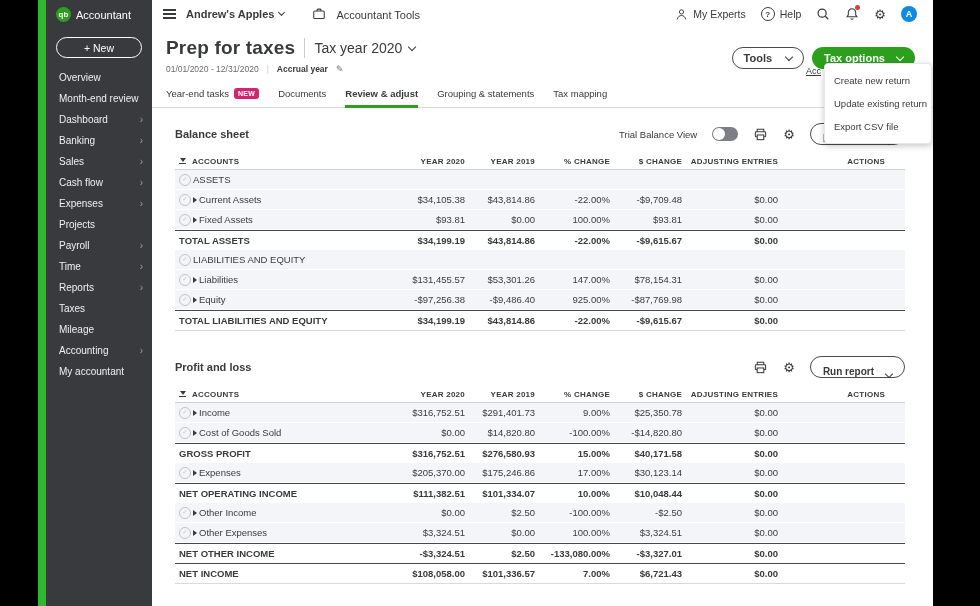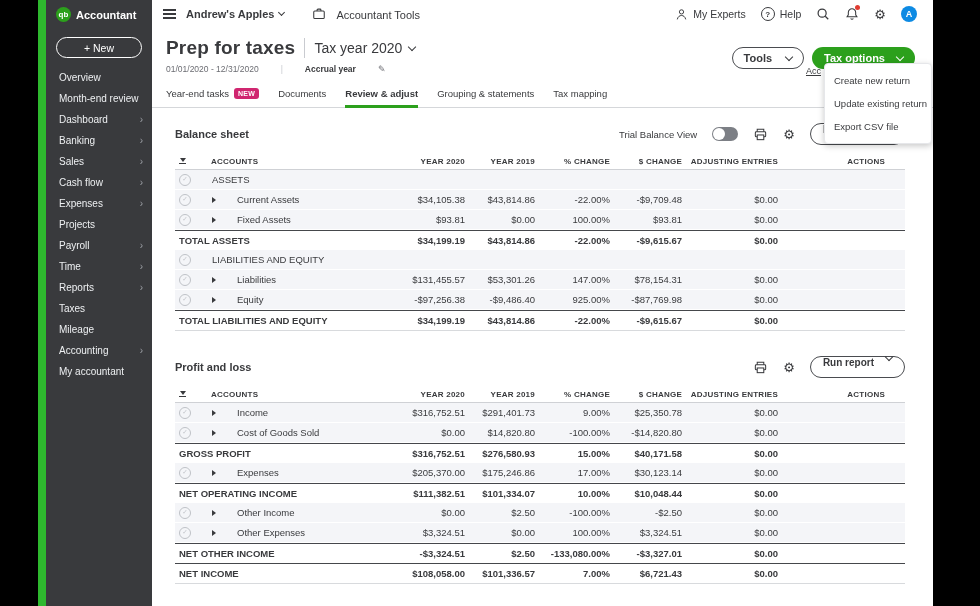--- a/index.html
+++ b/index.html
@@ -10,21 +10,21 @@
     color:var(--text-dark,#393a3d);
   }
   .app{position:absolute;left:38px;top:0;width:895px;height:606px;display:flex;background:#bef264;}
   .accent-stripe{width:8px;background:var(--accent-stripe,#2eb82e);flex-shrink:0;}
 
   
   .sidebar{width:106px;background:var(--sidebar-bg,#393a3d);flex-shrink:0;color:#fff;display:flex;flex-direction:column;}
   .logo-row{display:flex;align-items:center;gap:5px;padding:7px 0 0 10px;}
   .logo-circle{width:15px;height:15px;border-radius:50%;background:var(--brand-green,#2ca01c);
     color:#fff;font-weight:bold;font-size:8px;display:flex;align-items:center;justify-content:center;}
-  .product{font-size:11px;color:#fff;font-weight:bold;}
+  .product{font-size:11px;color:#fff;}
   .new-btn{margin:15px auto 9px;width:86px;height:21px;border:1.5px solid #fff;border-radius:12px;
     background:transparent;color:#fff;font-size:10.5px;font-family:inherit;
     display:flex;align-items:center;justify-content:center;cursor:pointer;}
   .nav-item{display:flex;align-items:center;justify-content:space-between;
     height:21px;padding:0 9px 0 13px;font-size:10px;color:#eef0f2;cursor:pointer;}
   .nav-chev{color:#9b9ea4;font-size:10px;line-height:1;}
 
   
   .main{flex:1;min-width:0;background:#fff;display:flex;flex-direction:column;position:relative;}
 
@@ -40,21 +40,21 @@
   .bell-wrap{position:relative;display:flex;}
   .bell-dot{position:absolute;top:-2px;right:-1px;width:5px;height:5px;border-radius:50%;background:var(--notification-red,#e03c31);}
   .avatar{width:16px;height:16px;border-radius:50%;background:var(--avatar-blue,#0d8ae3);
     color:#fff;font-size:9px;font-weight:bold;display:flex;align-items:center;justify-content:center;cursor:pointer;}
 
   .page-header{display:flex;align-items:center;padding:9px 18px 0 14px;flex-shrink:0;}
   .title-row{display:flex;align-items:center;gap:9px;}
   .page-title{font-size:19px;font-weight:bold;margin:0;letter-spacing:.01em;}
   .vline{width:1px;height:20px;background:#c9cbd0;}
   .tax-year{display:flex;align-items:center;gap:7px;font-size:14px;cursor:pointer;}
-  .subtitle{margin-top:5px;display:flex;align-items:center;gap:22px;font-size:8.5px;color:var(--text-gray,#6b6c72);}
+  .subtitle{margin-top:5px;display:flex;align-items:center;gap:8px;font-size:8.5px;color:var(--text-gray,#6b6c72);}
   .subtitle .basis{font-weight:bold;color:#393a3d;}
   .subtitle .sdiv{color:#c9cbd0;}
   .pencil{font-size:9px;color:#6b6c72;cursor:pointer;}
   .ph-right{margin-left:auto;display:flex;gap:8px;margin-top:5px;}
   .btn-pill{height:22px;border-radius:12px;display:flex;align-items:center;font-size:11px;font-weight:bold;
     font-family:inherit;cursor:pointer;}
   .btn-tools{border:1.6px solid #4a4c50;background:#fff;color:#393a3d;padding:0 11px;gap:14px;}
   .btn-green{border:none;background:var(--brand-green,#2ca01c);color:#fff;padding:0 12px;gap:12px;}
   .chev{width:5px;height:5px;border-right:1.7px solid currentColor;border-bottom:1.7px solid currentColor;
     display:inline-block;transform:rotate(45deg);margin-top:-3px;}
@@ -71,29 +71,29 @@
   .sec-header{display:flex;align-items:center;margin:3px 0 7px;height:24px;}
   .sec-title{font-size:11px;font-weight:bold;}
   .sec-right{margin-left:auto;display:flex;align-items:center;gap:15px;}
   .tbv-label{font-size:9.5px;}
   .toggle{width:26px;height:14px;border-radius:8px;background:#7c7f85;position:relative;cursor:pointer;flex-shrink:0;}
   .toggle-knob{position:absolute;left:1px;top:1px;width:12px;height:12px;border-radius:50%;background:#fff;}
   .icon-btn{display:flex;align-items:center;cursor:pointer;background:none;border:none;padding:0;}
   .gear-glyph{font-size:13px;line-height:1;color:#393a3d;}
   .btn-run{height:22px;border:1.6px solid #4a4c50;border-radius:12px;background:#fff;color:#393a3d;
     padding:0 12px;font-size:10px;font-weight:bold;font-family:inherit;
-    display:flex;align-items:flex-start;gap:12px;cursor:pointer;}
+    display:flex;align-items:flex-end;gap:12px;cursor:pointer;}
 
   
   .table{width:100%;border-bottom:1px solid #d8dadd;margin-bottom:4px;}
   .trow{display:grid;grid-template-columns:190px 100px 70px 75px 72px 96px 1fr;
     align-items:center;height:19px;padding-right:20px;}
   .trow.thead{height:16px;font-size:8px;font-weight:bold;letter-spacing:.03em;border-bottom:1px solid #cfd1d5;}
   .tcell{font-size:9.5px;text-align:right;overflow:hidden;white-space:nowrap;}
-  .tcell.first{text-align:left;display:flex;align-items:center;gap:21px;padding-left:4px;}
+  .tcell.first{text-align:left;display:flex;align-items:center;gap:2px;padding-left:4px;}
   .thead .tcell{font-size:8px;}
   .trow.gray{background:var(--row-gray,#f4f5f8);border-bottom:1.5px solid #fff;}
   .trow.total{background:#fff;border-top:1px solid #45474b;}
   .trow.total .tcell{font-weight:bold;}
   .status{width:10px;height:10px;border:1px solid #bfc2c7;border-radius:50%;color:#bfc2c7;
     font-size:6.5px;line-height:1;display:flex;align-items:center;justify-content:center;flex-shrink:0;cursor:pointer;}
   .caret{width:0;height:0;border-left:4px solid #393a3d;border-top:3px solid transparent;
     border-bottom:3px solid transparent;flex-shrink:0;cursor:pointer;}
   .sort-icon{display:flex;flex-direction:column;align-items:center;gap:1px;margin-right:4px;cursor:pointer;}
   .sort-arrow{width:0;height:0;border-top:4px solid #393a3d;border-left:3px solid transparent;border-right:3px solid transparent;}

